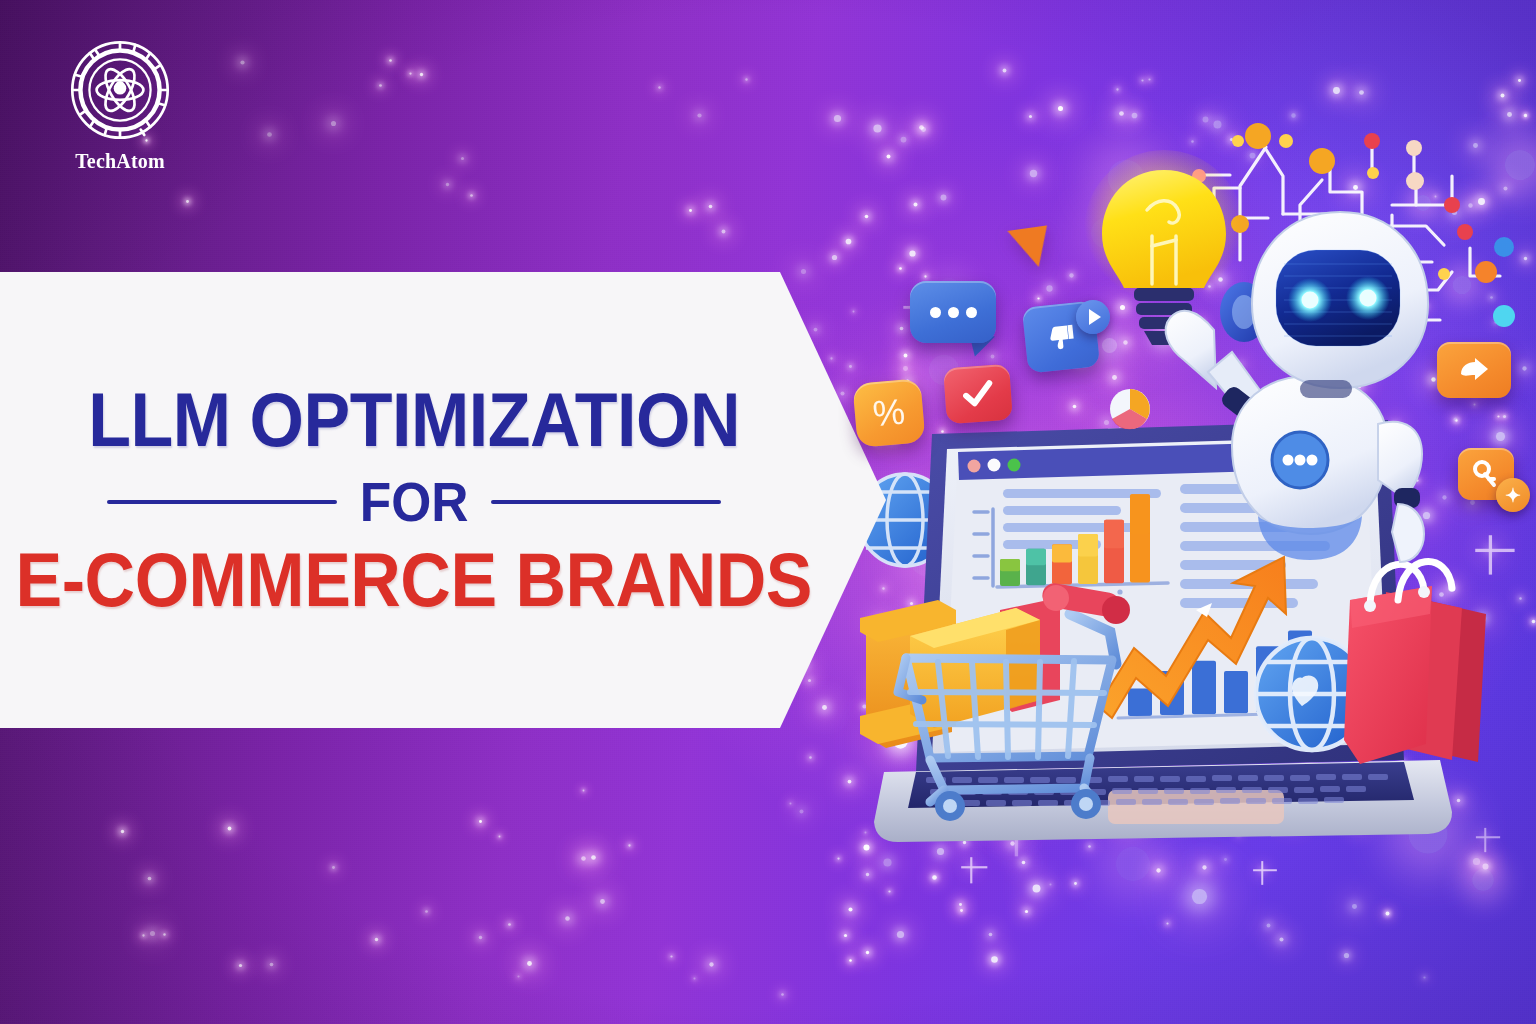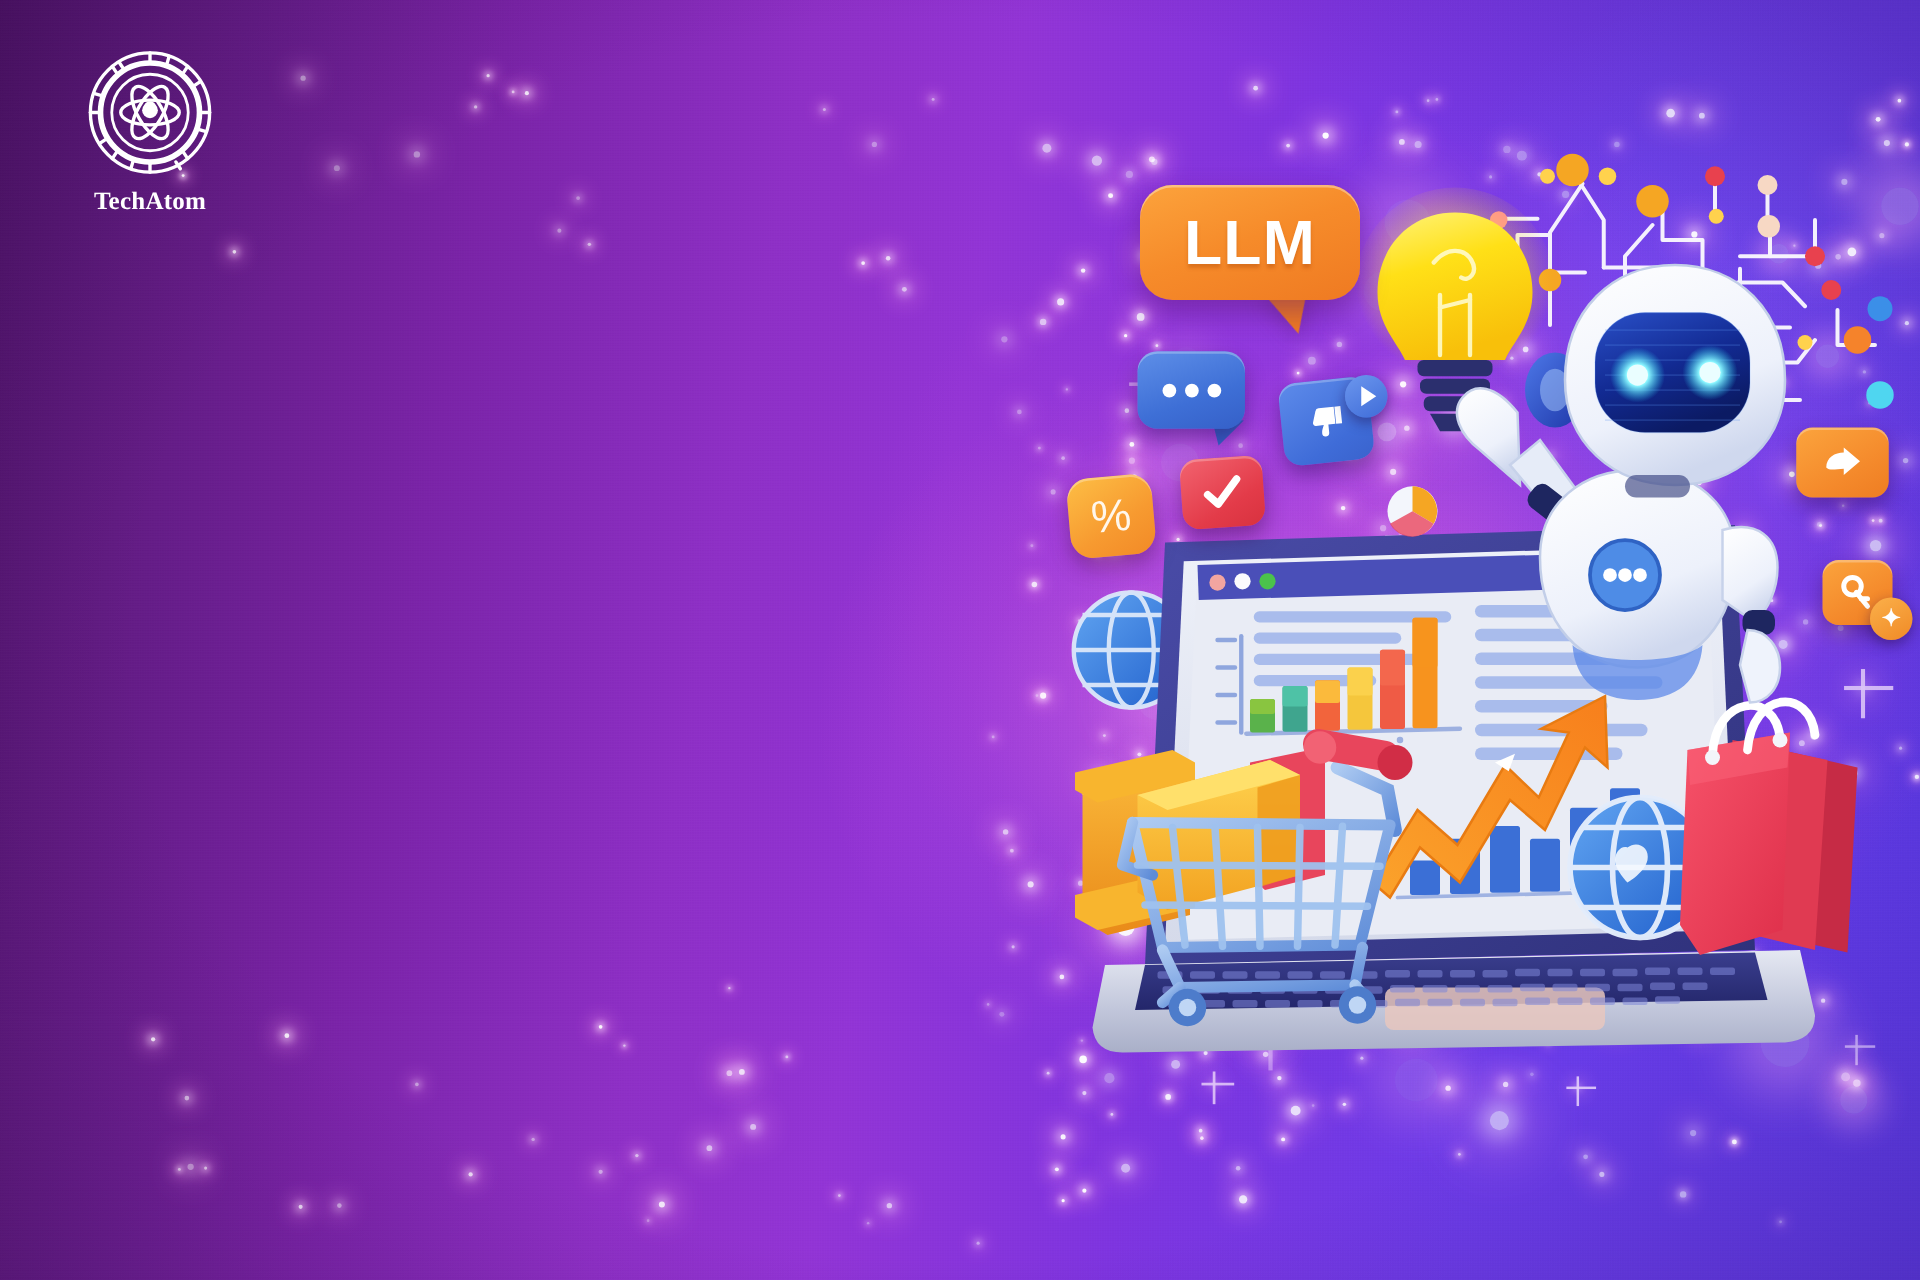--- a/index.html
+++ b/index.html
@@ -1065,23 +1065,20 @@
 
       <g>
         <circle cx="1130" cy="409" r="20" fill="#F3F6FC"></circle>
         <path d="M1130 409 L1130 389 A20 20 0 0 1 1147 419 Z" fill="#F5A623"></path>
         <path d="M1130 409 L1147 419 A20 20 0 0 1 1112 419 Z" fill="#E8455C" opacity=".8"></path>
       </g>
     </svg>
   </div>
 
   <div class="llm-tail"></div>
-  <div class="llm-bubble">
-    <span class="llm-text">LLM</span>
-  </div>
 
   <div class="chat-tail"></div>
   <div class="chat-bubble">
     <i></i>
     <i></i>
     <i></i>
   </div>
 
   <div class="thumb-card">
     <svg width="34" height="34" viewBox="0 0 24 24">
@@ -1110,14 +1107,25 @@
 
   <div class="key-card">
     <svg width="30" height="30" viewBox="0 0 30 30">
       <circle cx="11" cy="10" r="7" fill="none" stroke="#FFFFFF" stroke-width="4"></circle>
       <path d="M14 15 L23 26" stroke="#FFFFFF" stroke-width="4" stroke-linecap="round"></path>
       <path d="M18 20 h5" stroke="#FFFFFF" stroke-width="4" stroke-linecap="round"></path>
     </svg>
   </div>
   <div class="spark-badge">✦</div>
 
+  <div class="panel">
+    <div class="panel-inner">
+      <div class="title-line1">LLM OPTIMIZATION</div>
+      <div class="for-row">
+        <span class="rule"></span>
+        <span class="title-for">FOR</span>
+        <span class="rule"></span>
+      </div>
+      <div class="title-line2">E-COMMERCE BRANDS</div>
+    </div>
+  </div>
 
 </div>
 
 </body></html>

